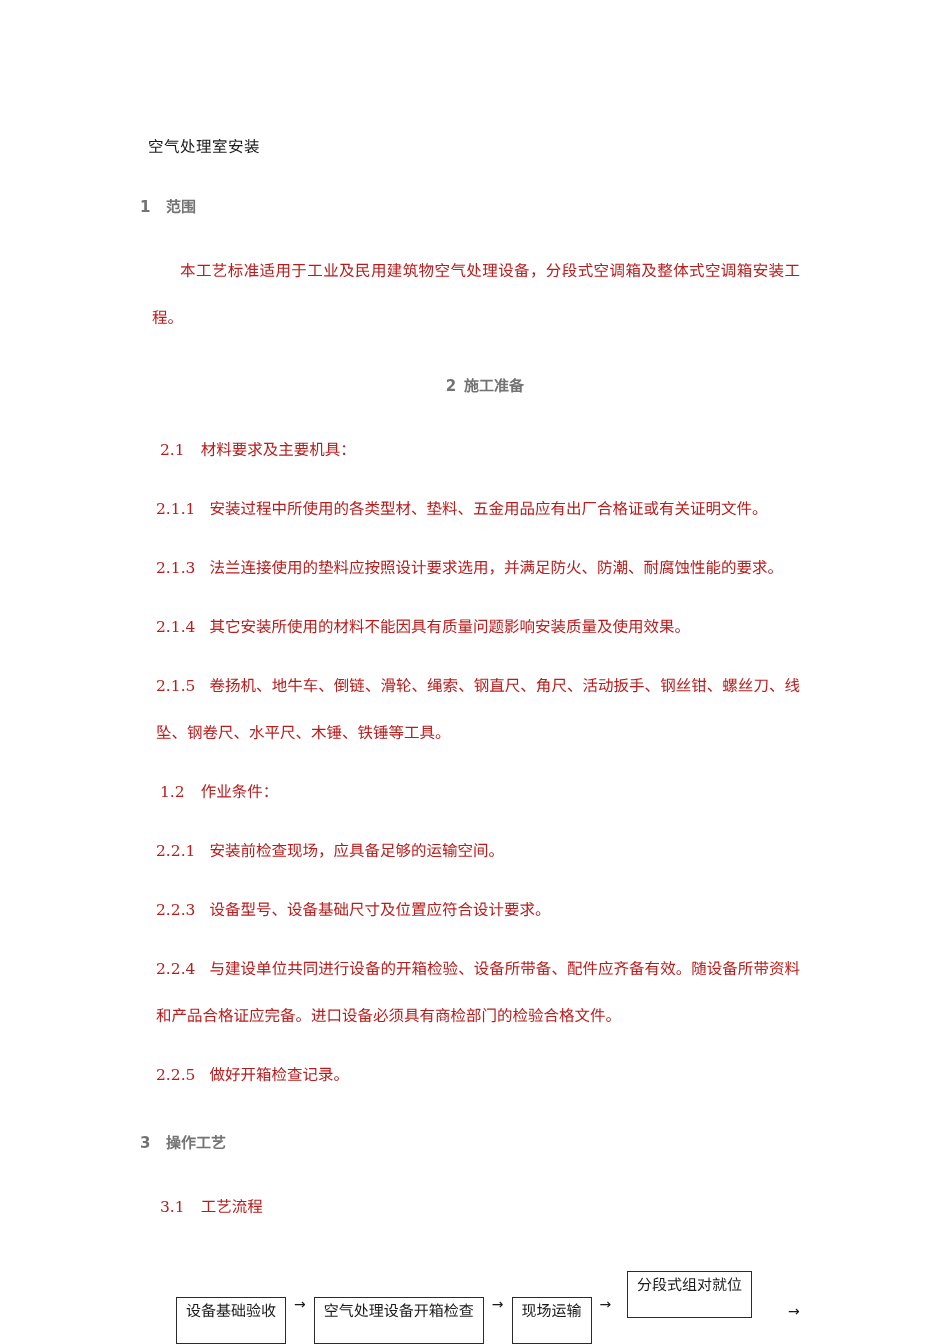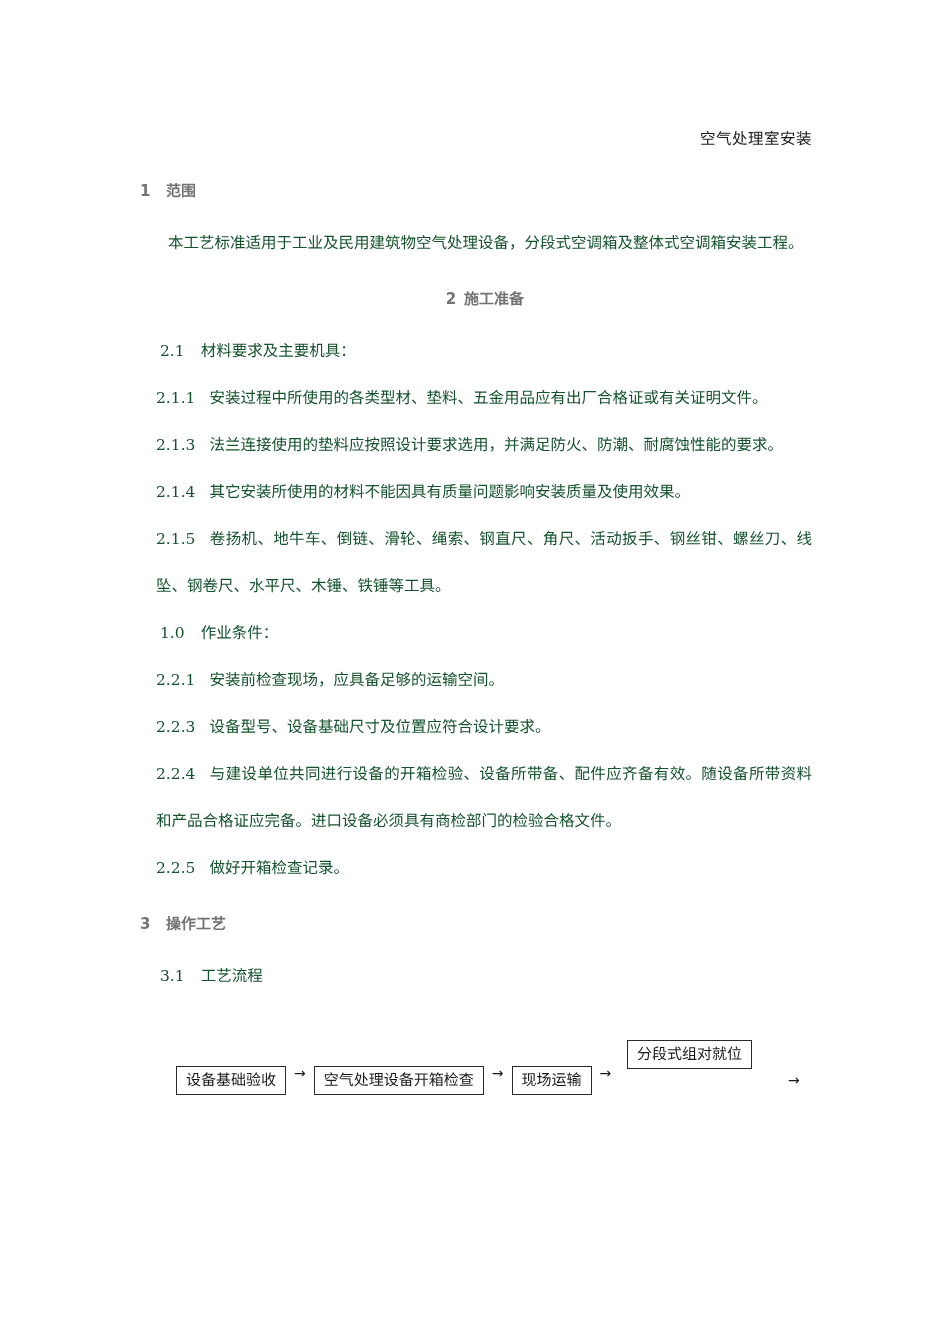--- a/index.html
+++ b/index.html
@@ -23,25 +23,25 @@
   }
   .content {
     position: absolute;
     left: 140px;
     top: 0;
     width: 672px;
   }
 
   
   .doc-title {
-    text-align: right;
+    text-align: left;
     font-family: Liberation Mono, monospace;
     font-size: 15.5px;
     letter-spacing: 0.5px;
-    margin: 0;
+    margin: 8px;
     padding-top: 126px;
     color: #1a1a1a;
     font-weight: normal;
   }
 
   
   .sec-heading {
     font-family: "DejaVu Sans", "Liberation Sans", sans-serif;
     font-weight: bold;
     font-size: 15px;
@@ -52,22 +52,22 @@
   .sec-heading .num {
     display: inline-block;
     width: 26px;
   }
 
   
   .para {
     font-family: "DejaVu Serif", "Liberation Serif", serif;
     font-size: 15.5px;
     line-height: 47px;
-    color: #14532d;
-    margin: 0;
+    color: #b91c1c;
+    margin: 12px;
     text-align: justify;
     text-justify: inter-ideograph;
   }
   .lbl {
     display: inline-block;
     white-space: nowrap;
   }
   .lbl-pad-1 { padding-right: 16px; }
   .lbl-pad-2 { padding-right: 14px; }
 
@@ -90,21 +90,21 @@
   }
   .flow-row {
     position: absolute;
     left: 36px;
     top: 48px;
     display: flex;
     align-items: flex-start;
   }
   .flow-box {
     border: 1.4px solid #2b2b2b;
-    padding: 3px 9px 4px 9px;
+    padding: 3px 9px 22px 9px;
     font-family: "DejaVu Serif", "Liberation Serif", serif;
     font-size: 15px;
     line-height: 20px;
     white-space: nowrap;
     background: #ffffff;
     color: #1a1a1a;
   }
   .flow-arrow {
     display: inline-block;
     padding: 0 8px;
@@ -154,21 +154,21 @@
 
     <div class="para ind-2"><span class="lbl lbl-pad-2">2.1.1</span><span>安装过程中所使用的各类型材、垫料、五金用品应有出厂合格证或有关证明文件。</span></div>
 
 
     <div class="para ind-2"><span class="lbl lbl-pad-2">2.1.3</span><span>法兰连接使用的垫料应按照设计要求选用，并满足防火、防潮、耐腐蚀性能的要求。</span></div>
 
     <div class="para ind-2"><span class="lbl lbl-pad-2">2.1.4</span><span>其它安装所使用的材料不能因具有质量问题影响安装质量及使用效果。</span></div>
 
     <div class="para ind-2"><span class="lbl lbl-pad-2">2.1.5</span><span>卷扬机、地牛车、倒链、滑轮、绳索、钢直尺、角尺、活动扳手、钢丝钳、螺丝刀、线坠、钢卷尺、水平尺、木锤、铁锤等工具。</span></div>
 
-    <div class="para ind-3"><span class="lbl lbl-pad-1">1.0</span><span>作业条件：</span></div>
+    <div class="para ind-3"><span class="lbl lbl-pad-1">1.2</span><span>作业条件：</span></div>
 
     <div class="para ind-2"><span class="lbl lbl-pad-2">2.2.1</span><span>安装前检查现场，应具备足够的运输空间。</span></div>
 
 
     <div class="para ind-2"><span class="lbl lbl-pad-2">2.2.3</span><span>设备型号、设备基础尺寸及位置应符合设计要求。</span></div>
 
     <div class="para ind-2"><span class="lbl lbl-pad-2">2.2.4</span><span>与建设单位共同进行设备的开箱检验、设备所带备、配件应齐备有效。随设备所带资料和产品合格证应完备。进口设备必须具有商检部门的检验合格文件。</span></div>
 
     <div class="para ind-2"><span class="lbl lbl-pad-2">2.2.5</span><span>做好开箱检查记录。</span></div>
 

